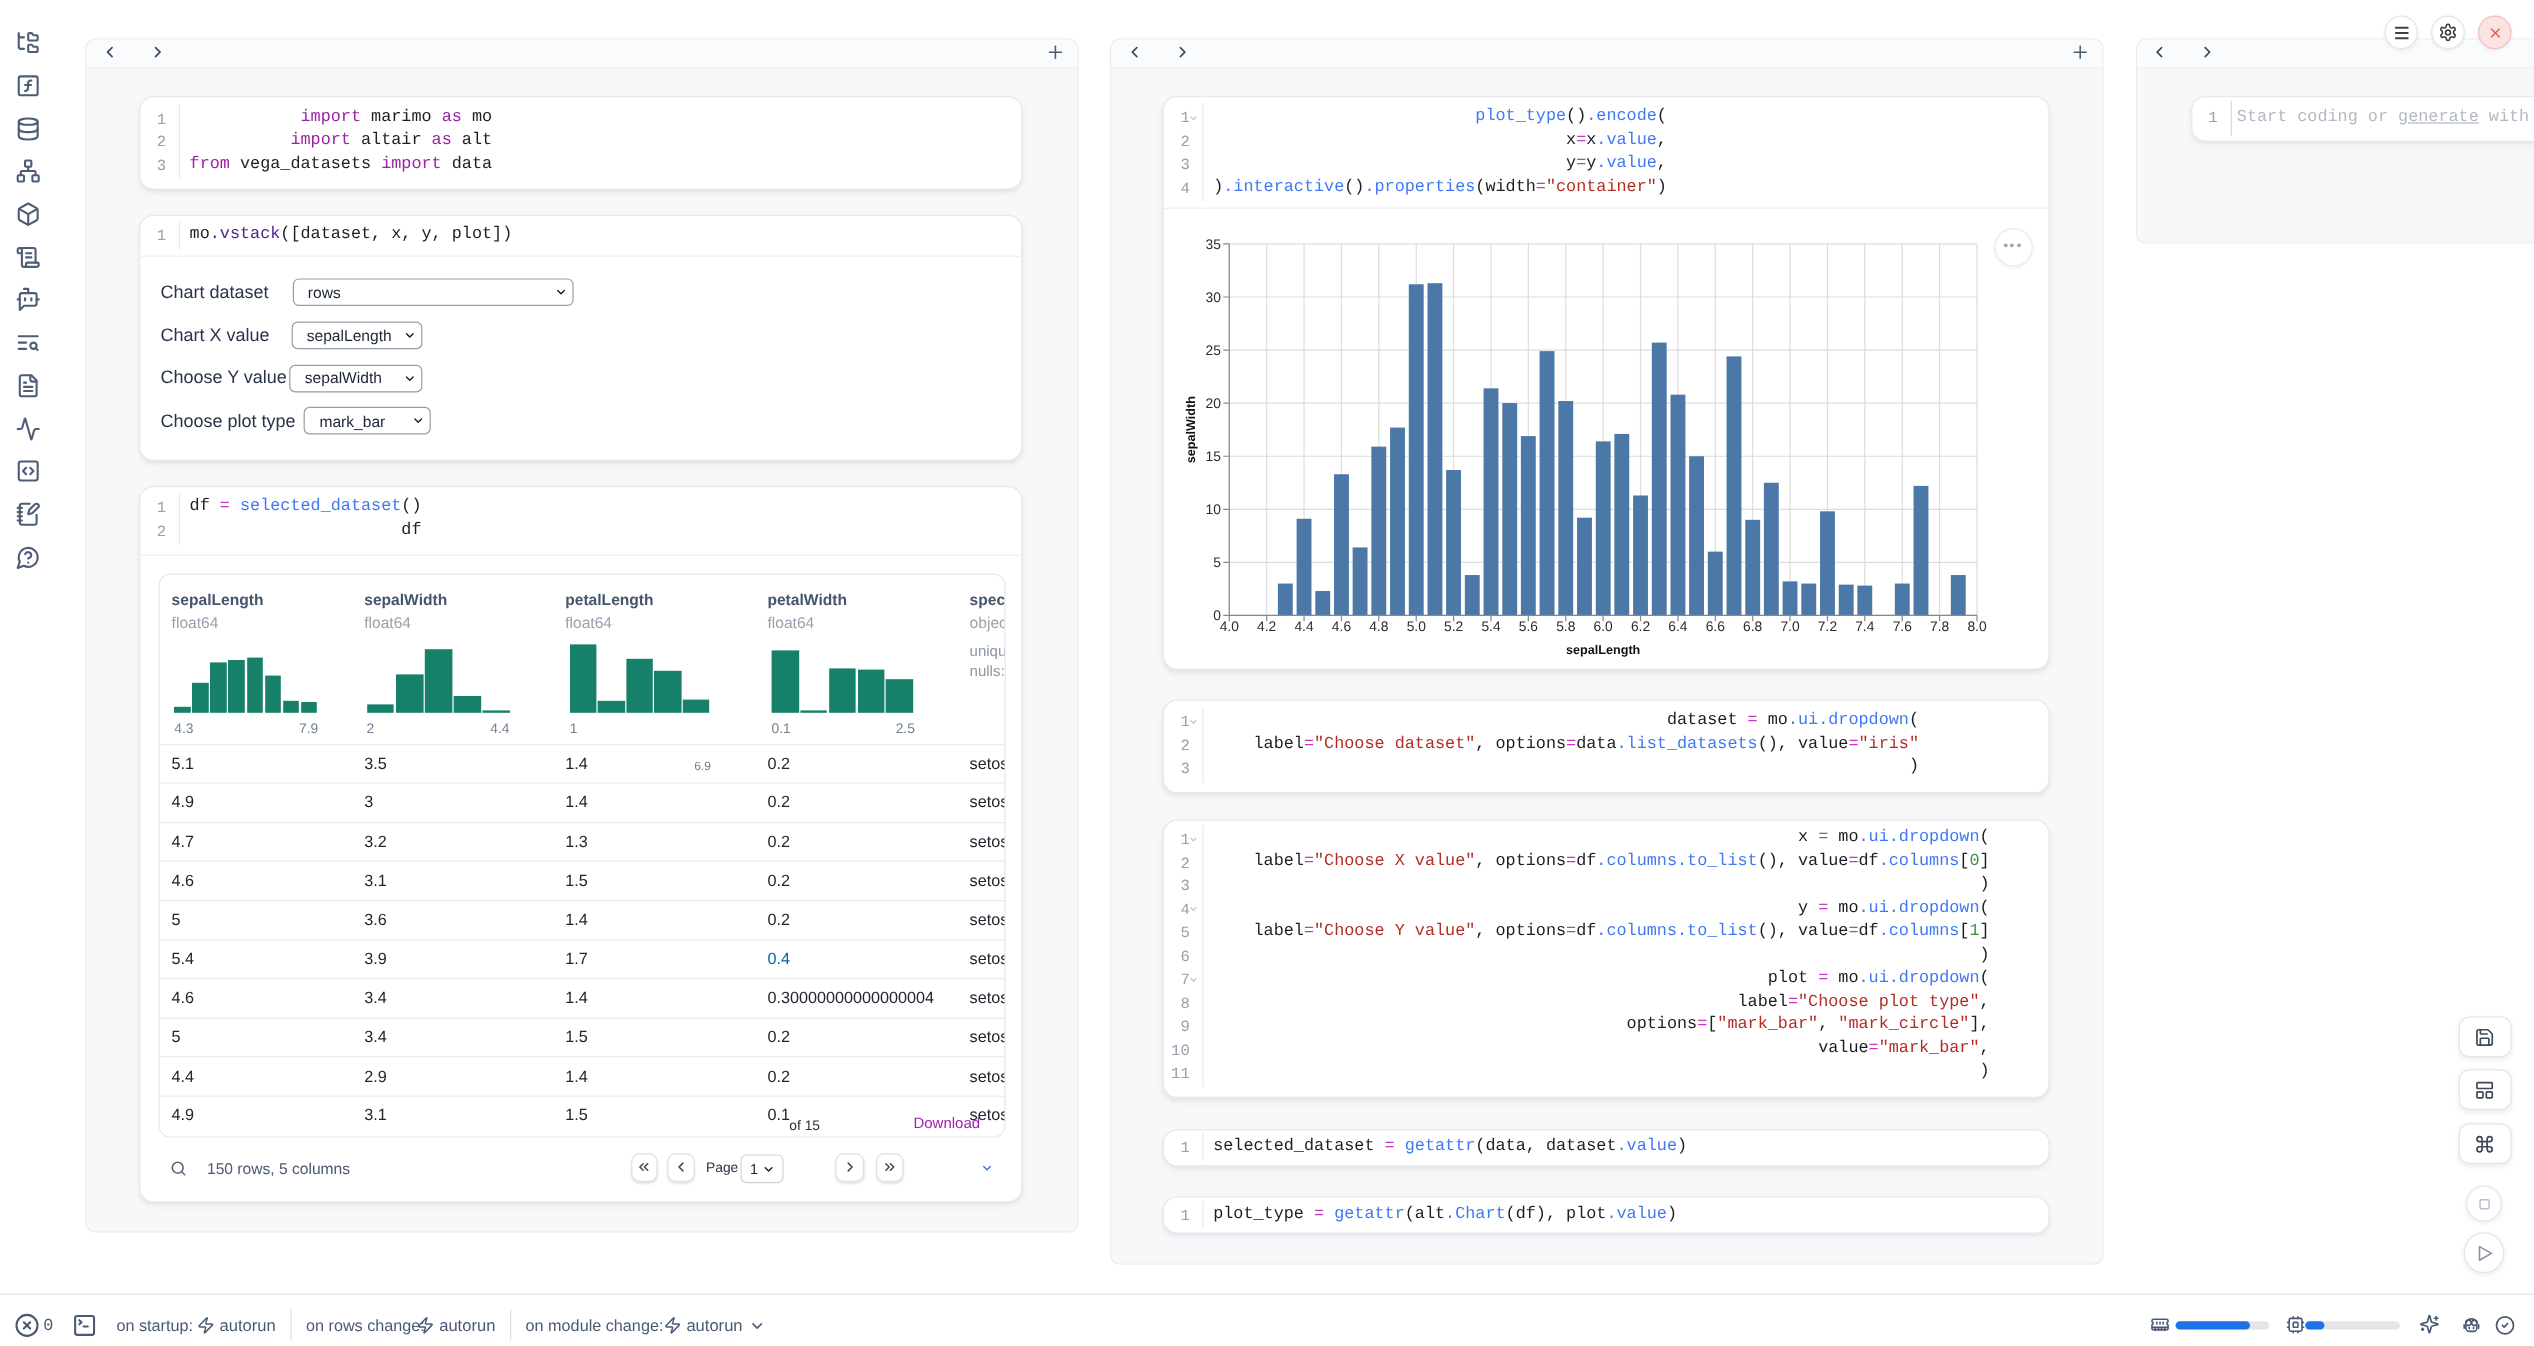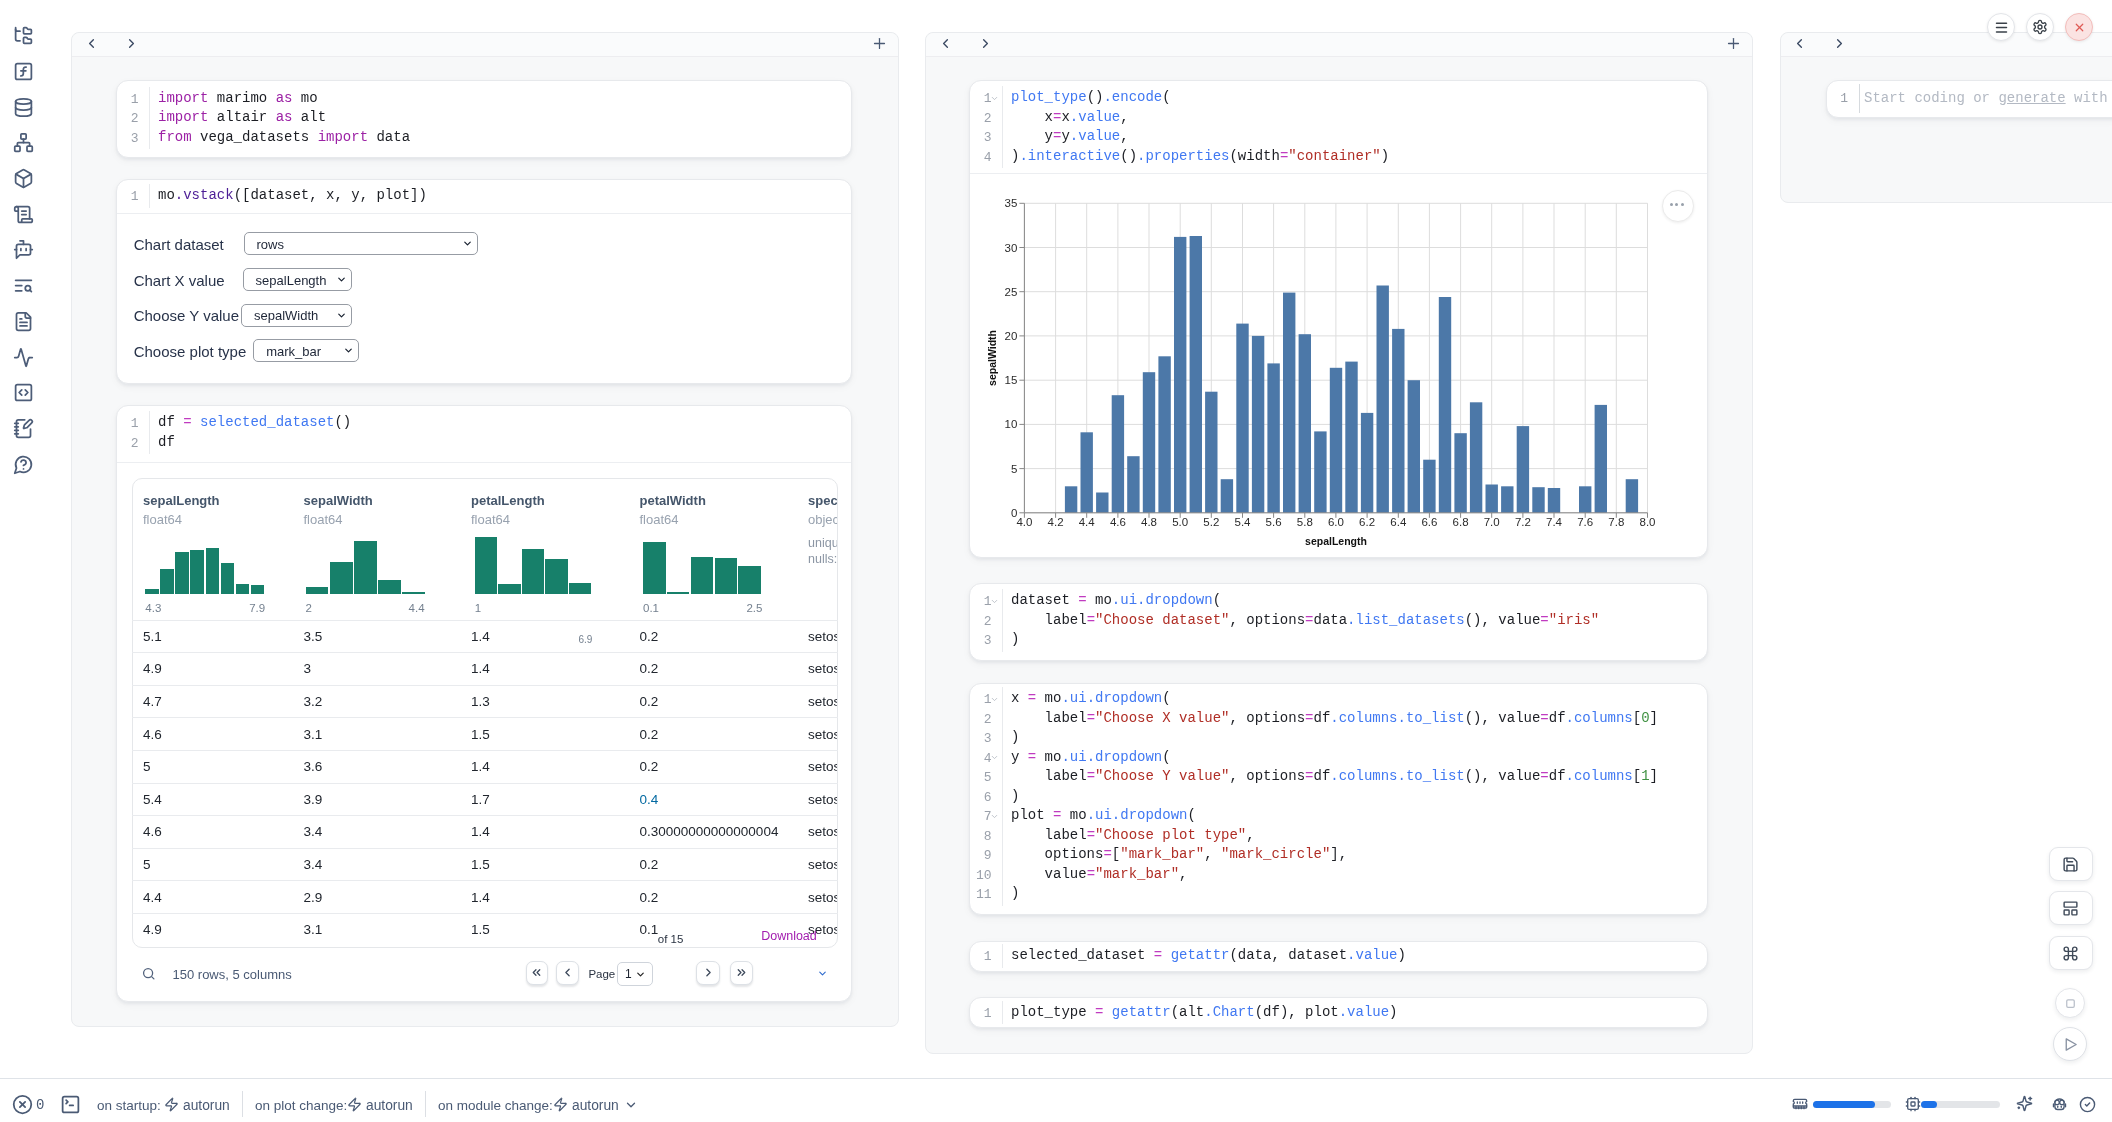--- a/index.html
+++ b/index.html
@@ -1,20 +1,20 @@
 <!DOCTYPE html>
 <html><head><meta charset="utf-8">
 <style>
 html,body{margin:0;padding:0;}
 body{width:2112px;height:1122px;background:#ffffff;font-family:"Liberation Sans",sans-serif;position:relative;overflow:hidden;}
 .abs{position:absolute;}
 .panel{position:absolute;background:#f7f8f9;border:1px solid #e9ebee;border-radius:8px;box-sizing:border-box;}
 .phead{position:absolute;left:0;right:0;top:0;height:23px;background:#fafbfc;border-bottom:1px solid #ededf0;border-radius:8px 8px 0 0;}
 .cell{position:absolute;background:#fff;border:1px solid #e7e9ec;border-radius:12px;box-sizing:border-box;box-shadow:0 2px 3px rgba(25,35,55,0.05),0 3px 8px rgba(25,35,55,0.04);}
-.code{position:absolute;font-family:"Liberation Mono",monospace;font-size:14px;line-height:19.5px;color:#1c1e24;white-space:pre;}
+.code{position:absolute;font-family:"Liberation Mono",monospace;font-size:14px;line-height:19.5px;color:#1c1e24;white-space:pre;text-align:right;}
 .gut{position:absolute;font-family:"Liberation Mono",monospace;font-size:13px;line-height:19.5px;color:#9aa0aa;text-align:right;white-space:pre;}
 .gdiv{position:absolute;width:1px;background:#e8eaed;}
 .lbl{position:absolute;font-size:15px;color:#28334a;white-space:nowrap;transform:translateY(-50%);}
 .sel{position:absolute;background:#fff;border:1px solid #979ca4;border-radius:5px;box-sizing:border-box;}
 .selt{position:absolute;font-size:13px;color:#1d2536;transform:translateY(-50%);white-space:nowrap;}
 .txt{position:absolute;white-space:nowrap;transform:translateY(-50%);}
 svg{display:block}
 </style></head><body>
 
 <svg class="abs" style="left:13px;top:25.2px" width="21" height="21" viewBox="0 0 24 24" fill="none" stroke="#4d5d78" stroke-width="2.0" stroke-linecap="round" stroke-linejoin="round">
@@ -532,21 +532,21 @@
     <rect x="3" y="3" width="18" height="18" rx="2"></rect>
     <path d="m7 11 2-2-2-2"></path>
     <path d="M11 13h4"></path>
   </svg>
 <div class="txt" style="left:97px;top:1104.5px;font-size:13.5px;color:#4a5a74">on startup:</div>
 <svg class="abs" style="left:164px;top:1096.5px" width="15" height="15" viewBox="0 0 24 24" fill="none" stroke="#4a5a74" stroke-width="2.0" stroke-linecap="round" stroke-linejoin="round">
     <path d="M4 14a1 1 0 0 1-.78-1.63l9.9-10.2a.5.5 0 0 1 .86.46l-1.92 6.02A1 1 0 0 0 13 10h7a1 1 0 0 1 .78 1.63l-9.9 10.2a.5.5 0 0 1-.86-.46l1.92-6.02A1 1 0 0 0 11 14z"></path>
   </svg>
 <div class="txt" style="left:183px;top:1104.5px;font-size:13.8px;color:#4a5a74">autorun</div>
 <div class="abs" style="left:242px;top:1091px;width:1px;height:26px;background:#dcdfe4"></div>
-<div class="txt" style="left:255px;top:1104.5px;font-size:13.5px;color:#4a5a74">on plot change:</div>
+<div class="txt" style="left:255px;top:1104.5px;font-size:13.5px;color:#4a5a74">on rows change:</div>
 <svg class="abs" style="left:347px;top:1096.5px" width="15" height="15" viewBox="0 0 24 24" fill="none" stroke="#4a5a74" stroke-width="2.0" stroke-linecap="round" stroke-linejoin="round">
     <path d="M4 14a1 1 0 0 1-.78-1.63l9.9-10.2a.5.5 0 0 1 .86.46l-1.92 6.02A1 1 0 0 0 13 10h7a1 1 0 0 1 .78 1.63l-9.9 10.2a.5.5 0 0 1-.86-.46l1.92-6.02A1 1 0 0 0 11 14z"></path>
   </svg>
 <div class="txt" style="left:366px;top:1104.5px;font-size:13.8px;color:#4a5a74">autorun</div>
 <div class="abs" style="left:425px;top:1091px;width:1px;height:26px;background:#dcdfe4"></div>
 <div class="txt" style="left:438px;top:1104.5px;font-size:13.5px;color:#4a5a74">on module change:</div>
 <svg class="abs" style="left:553px;top:1096.5px" width="15" height="15" viewBox="0 0 24 24" fill="none" stroke="#4a5a74" stroke-width="2.0" stroke-linecap="round" stroke-linejoin="round">
     <path d="M4 14a1 1 0 0 1-.78-1.63l9.9-10.2a.5.5 0 0 1 .86.46l-1.92 6.02A1 1 0 0 0 13 10h7a1 1 0 0 1 .78 1.63l-9.9 10.2a.5.5 0 0 1-.86-.46l1.92-6.02A1 1 0 0 0 11 14z"></path>
   </svg>
 <div class="txt" style="left:572px;top:1104.5px;font-size:13.8px;color:#4a5a74">autorun</div>

